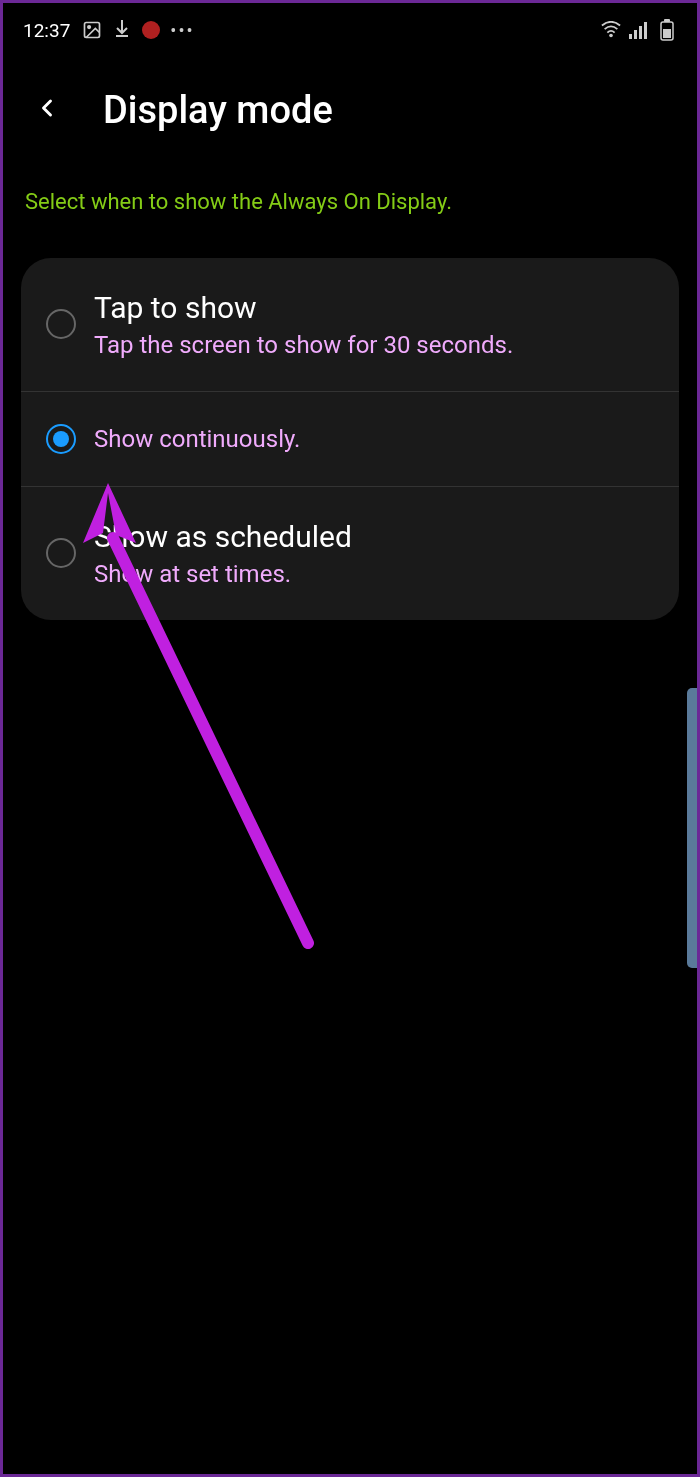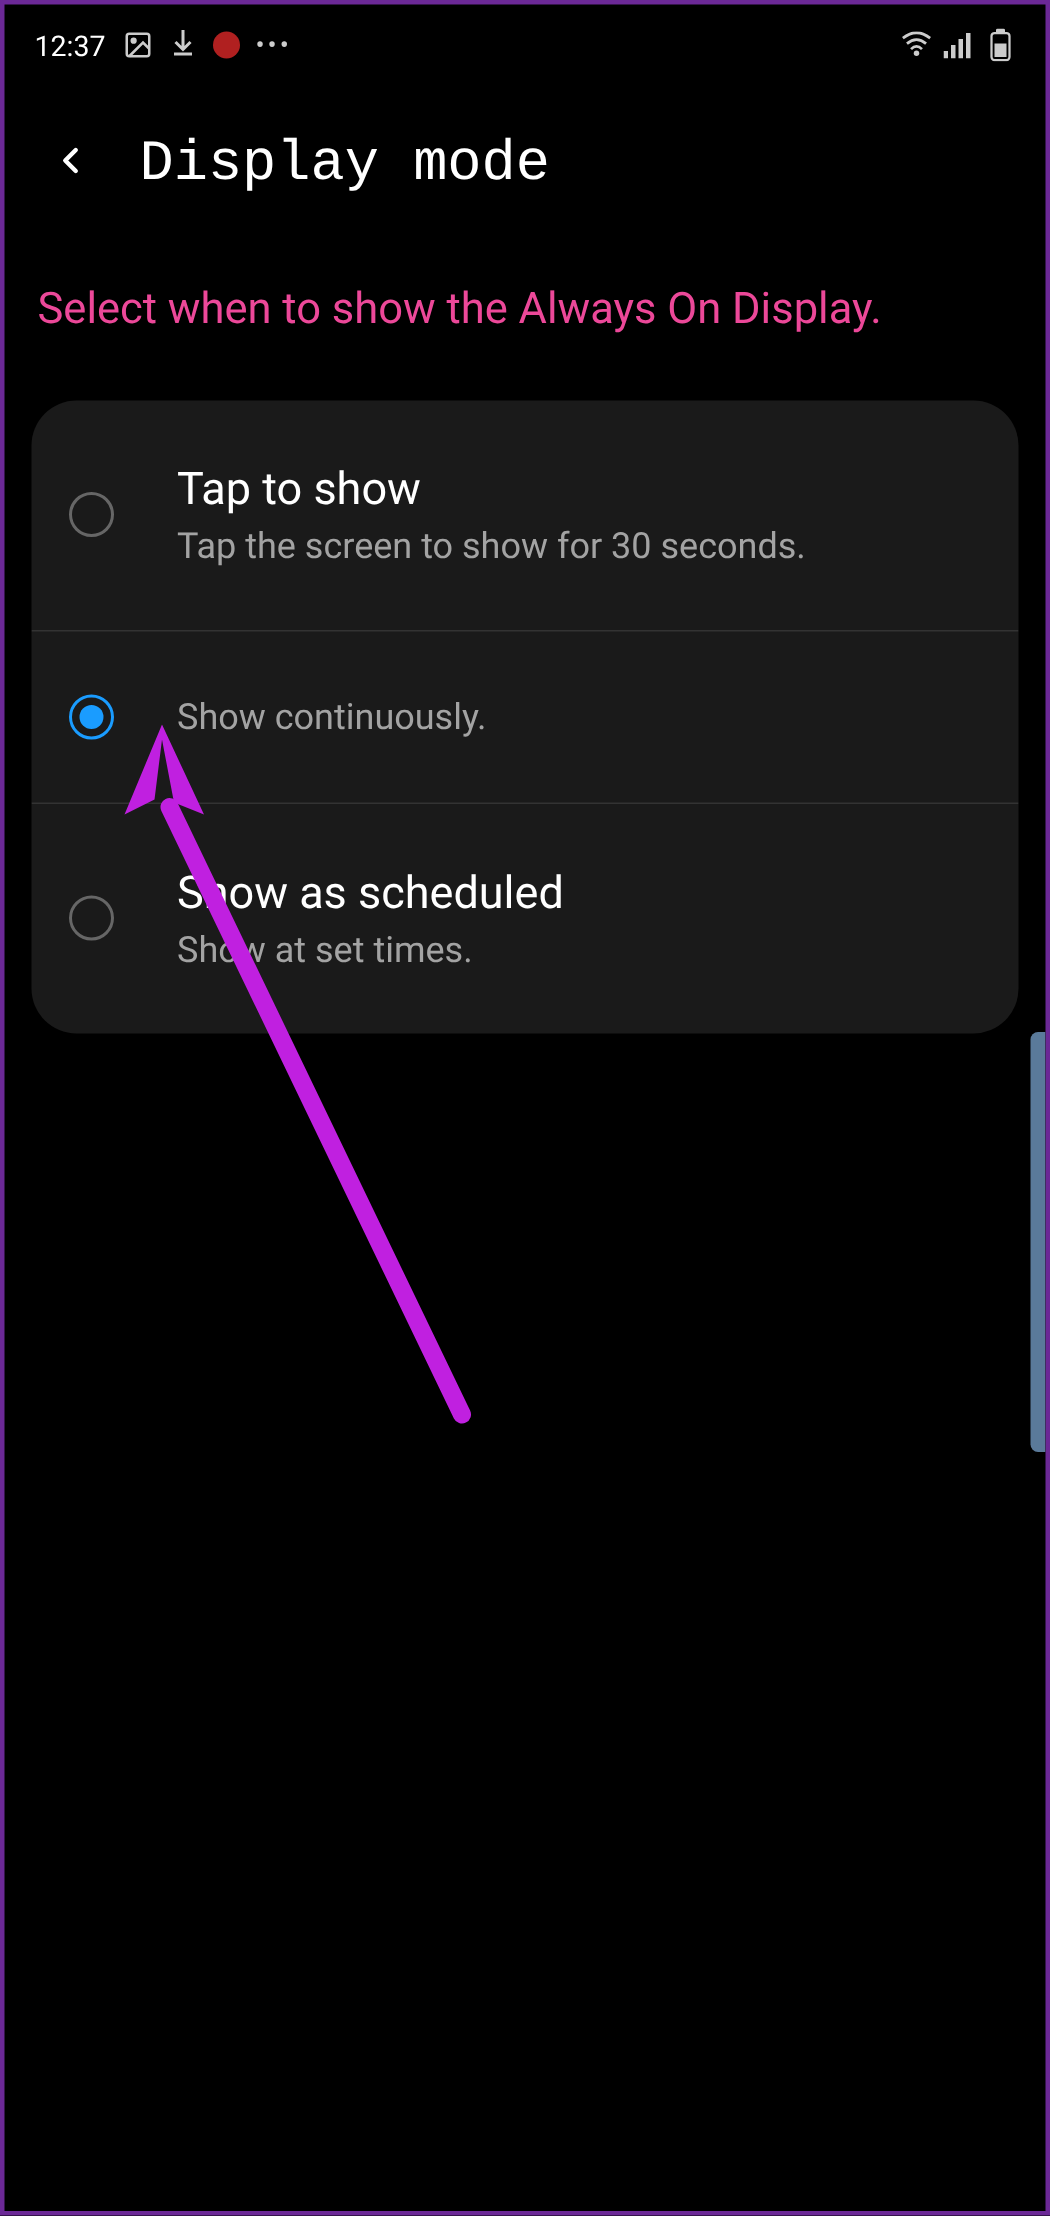--- a/index.html
+++ b/index.html
@@ -47,48 +47,47 @@
       width: 20px;
       height: 20px;
       display: flex;
       align-items: center;
       justify-content: center;
     }
     .header {
       display: flex;
       align-items: center;
       padding: 35px 20px 20px 30px;
-      gap: 32px;
-      font-family: Liberation Mono, monospace;
+      gap: 42px;
     }
     .back-icon {
       color: #fff;
     }
     .page-title {
       color: #fff;
       font-size: 38px;
       font-weight: 500;
     }
     .description {
-      color: #ec4899;
-      font-size: 29px;
+      color: #84cc16;
+      font-size: 22px;
       padding: 35px 22px 40px 22px;
       line-height: 1.4;
     }
     .options-card {
       background: #1a1a1a;
       border-radius: 30px;
       margin: 0 18px;
       overflow: hidden;
     }
     .option-row {
       display: flex;
       align-items: center;
-      padding: 42px 25px;
-      gap: 42px;
+      padding: 32px 25px;
+      gap: 18px;
       border-bottom: 1px solid #333;
     }
     .option-row:last-child {
       border-bottom: none;
     }
     .radio {
       width: 30px;
       height: 30px;
       border: 2px solid #666;
       border-radius: 50%;
@@ -112,21 +111,21 @@
     .option-text {
       flex: 1;
     }
     .option-title {
       color: #fff;
       font-size: 30px;
       font-weight: 400;
       margin-bottom: 6px;
     }
     .option-subtitle {
-      color: #a3a3a3;
+      color: #f0abfc;
       font-size: 24px;
     }
     .arrow-annotation {
       position: absolute;
       top: 480px;
       left: 75px;
       width: 260px;
       height: 480px;
       pointer-events: none;
     }

